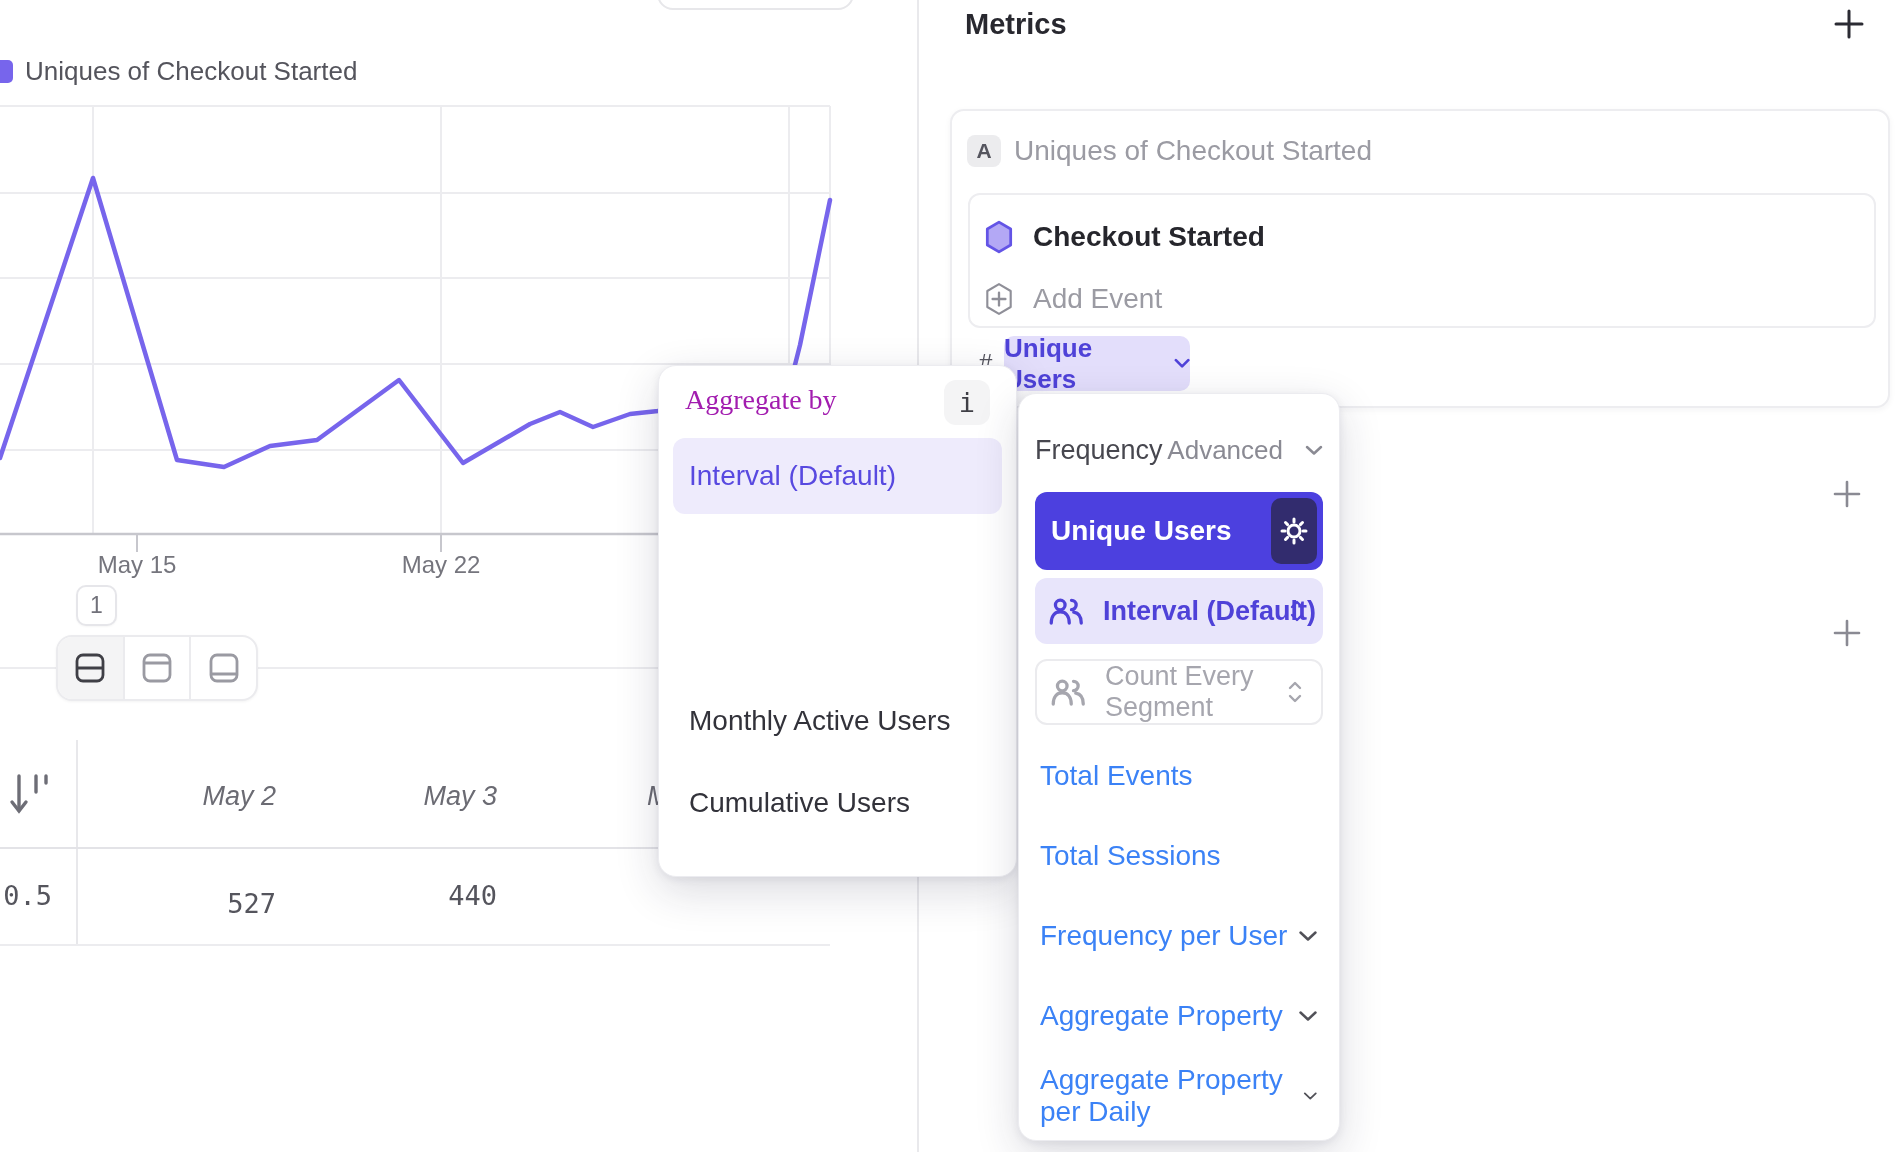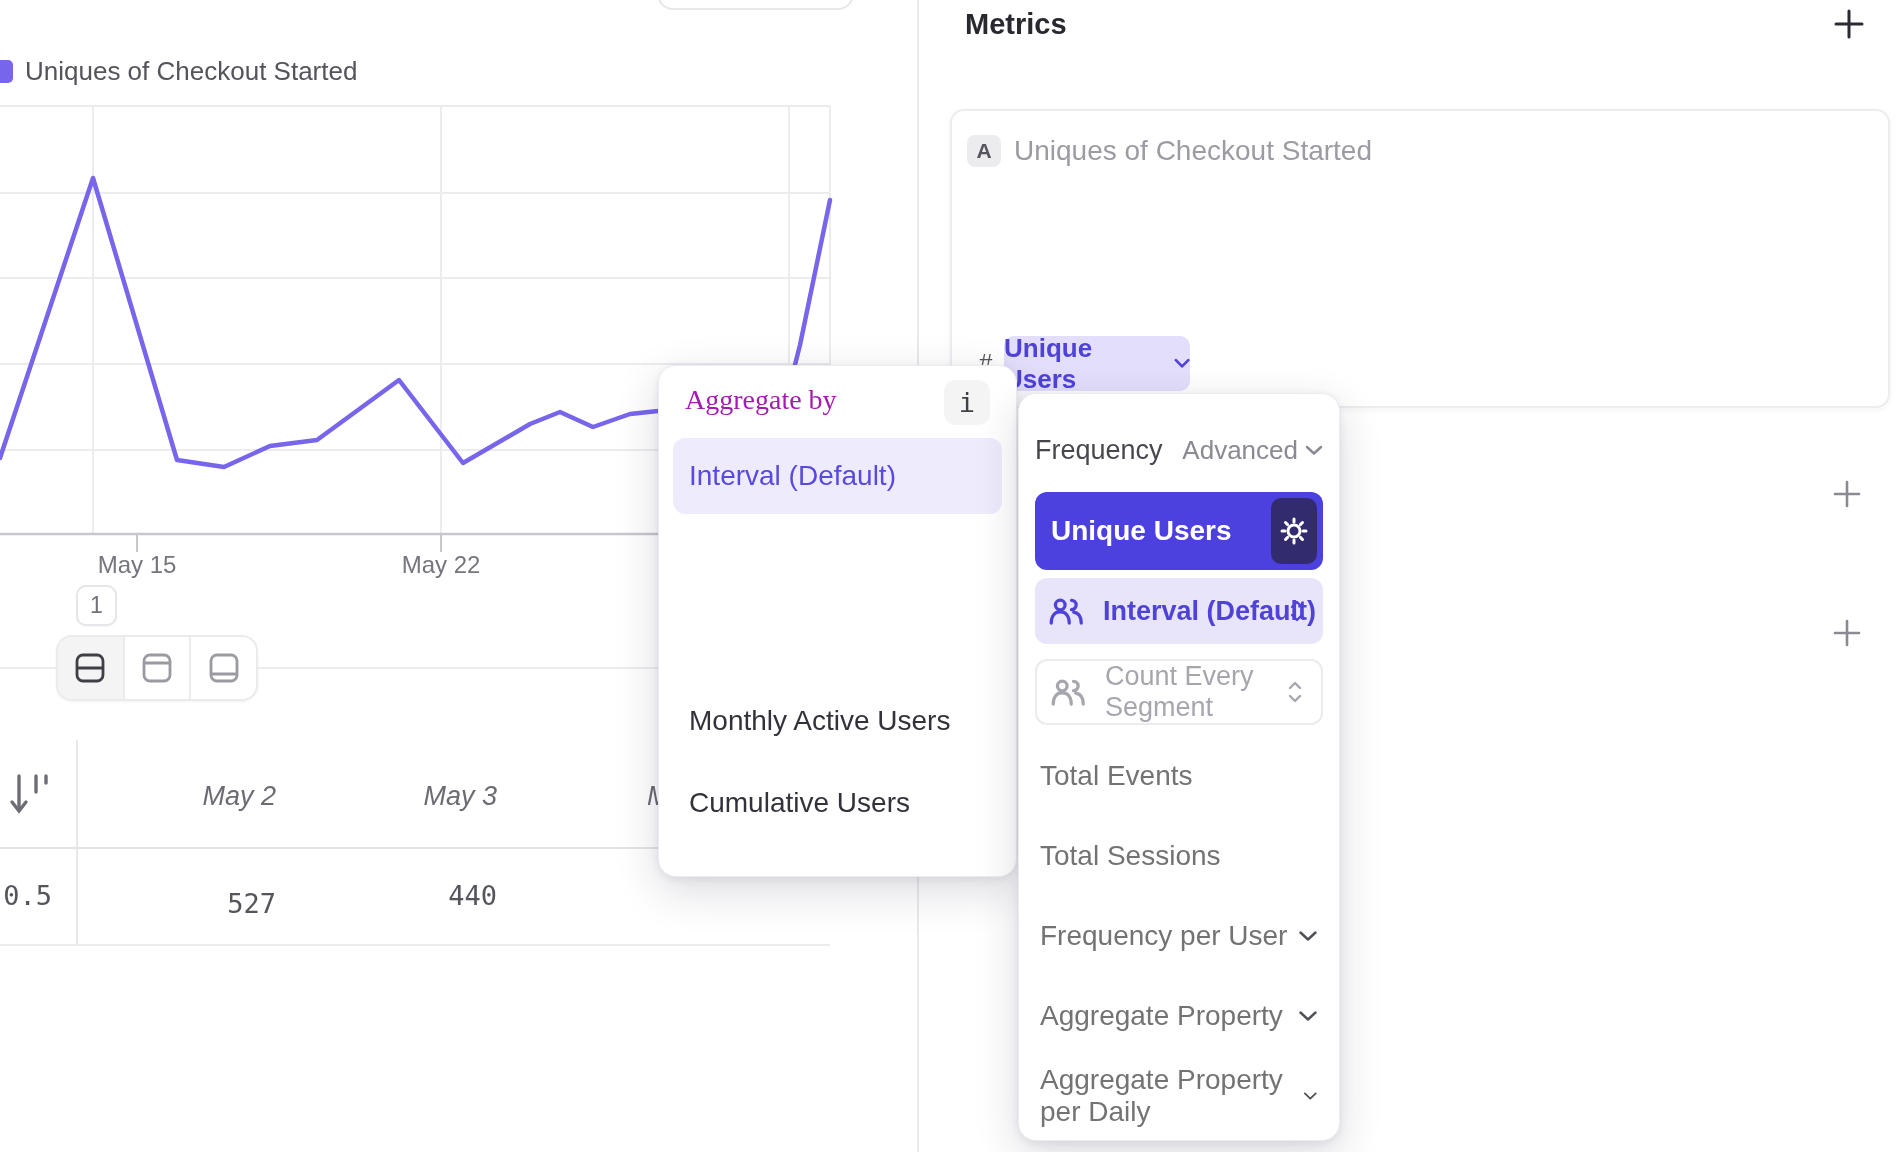--- a/index.html
+++ b/index.html
@@ -64,38 +64,38 @@
       display:flex;align-items:center;justify-content:center;font-family:"DejaVu Sans Mono",monospace;
       font-size:27px;color:#3f3f46;}
   .agg-item{position:absolute;left:14px;width:329px;height:40px;display:flex;align-items:center;
       padding-left:16px;box-sizing:border-box;font-size:28px;color:#32323a;}
   .agg-item.selected{height:76px;background:#eeebfc;border-radius:12px;color:#5849e0;}
 
   #measuring-popup{left:1018px;top:393px;width:320px;height:746px;}
   #measuring-header{position:absolute;left:16px;right:16px;top:36px;height:40px;display:flex;
       align-items:center;justify-content:space-between;}
   #measuring-title{font-size:27px;color:#47474f;}
-  #advanced-toggle{display:flex;align-items:center;gap:7px;}
+  #advanced-toggle{display:flex;align-items:center;gap:22px;}
   #advanced-label{font-size:26px;color:#8a8a93;}
   #uu-button{position:absolute;left:16px;top:98px;width:288px;height:78px;background:#4c40df;border-radius:12px;
       display:flex;align-items:center;}
   #uu-button span{font-size:28px;font-weight:bold;color:#fff;margin-left:16px;}
   #gear-chip{position:absolute;right:6px;top:6px;width:46px;height:66px;background:#322c6e;border-radius:10px;
       display:flex;align-items:center;justify-content:center;}
   .param-row{position:absolute;left:16px;width:288px;height:66px;border-radius:12px;display:flex;
       align-items:center;box-sizing:border-box;}
   #param-interval{top:184px;background:#e8e5fb;}
   #param-interval .param-label{color:#4f42d8;font-weight:bold;}
   #param-count{top:265px;background:#fff;border:2px solid #ebebee;}
   #param-count .param-label{color:#a6a6ae;}
   .param-label{font-size:27px;margin-left:18px;}
   .param-icon{margin-left:14px;display:flex;align-items:center;}
   .sort-chevrons{position:absolute;right:16px;display:flex;align-items:center;}
   .menu-item{position:absolute;left:21px;width:278px;height:40px;display:flex;align-items:center;
-      justify-content:space-between;font-size:28px;color:#737373;}
+      justify-content:space-between;font-size:28px;color:#3b82f6;}
 </style>
 </head>
 <body>
 
 <div id="app">
 
   <div class="abs" id="top-partial-button"></div>
 
   <svg class="abs" id="chart-svg">
       <line x1="0" y1="106" x2="830" y2="106" stroke="#ececef" stroke-width="2"></line>
@@ -175,20 +175,38 @@
         <line x1="16" y1="3" x2="16" y2="29"></line>
           <line x1="3" y1="16" x2="29" y2="16"></line>
       </g>
     </svg>
   </div>
 
   <div class="abs" id="metric-card">
     <div id="metric-letter">A</div>
     <div id="metric-name">Uniques of Checkout Started</div>
 
+    <div id="event-box">
+      <div class="event-row" style="top:22px;">
+        <svg width="30" height="34" viewBox="0 0 28 32">
+          <polygon points="14,2 25,8.5 25,23.5 14,30 3,23.5 3,8.5" fill="#b3a8f5" stroke="#6354e6" stroke-width="2.6" stroke-linejoin="round"></polygon>
+        </svg>
+        <span id="event-name">Checkout Started</span>
+      </div>
+      <div class="event-row" style="top:84px;">
+        <svg width="30" height="34" viewBox="0 0 28 32">
+          <polygon points="14,2 25,8.5 25,23.5 14,30 3,23.5 3,8.5" fill="none" stroke="#8f8f98" stroke-width="2" stroke-linejoin="round"></polygon>
+          <g stroke="#8f8f98" stroke-width="2.2" stroke-linecap="round">
+            <line x1="14" y1="10" x2="14" y2="22"></line>
+              <line x1="8" y1="16" x2="20" y2="16"></line>
+          </g>
+        </svg>
+        <span id="add-event-label">Add Event</span>
+      </div>
+    </div>
 
     <div id="hash-prefix">#</div>
     <div id="measure-chip">
       <span>Unique Users</span>
       <svg width="17" height="11" viewBox="0 0 17 11">
         <polyline points="2,2 8.5,8.5 15,2" fill="none" stroke="#4f42d8" stroke-width="2.8" stroke-linecap="round" stroke-linejoin="round"></polyline>
       </svg>
     </div>
   </div>
 

